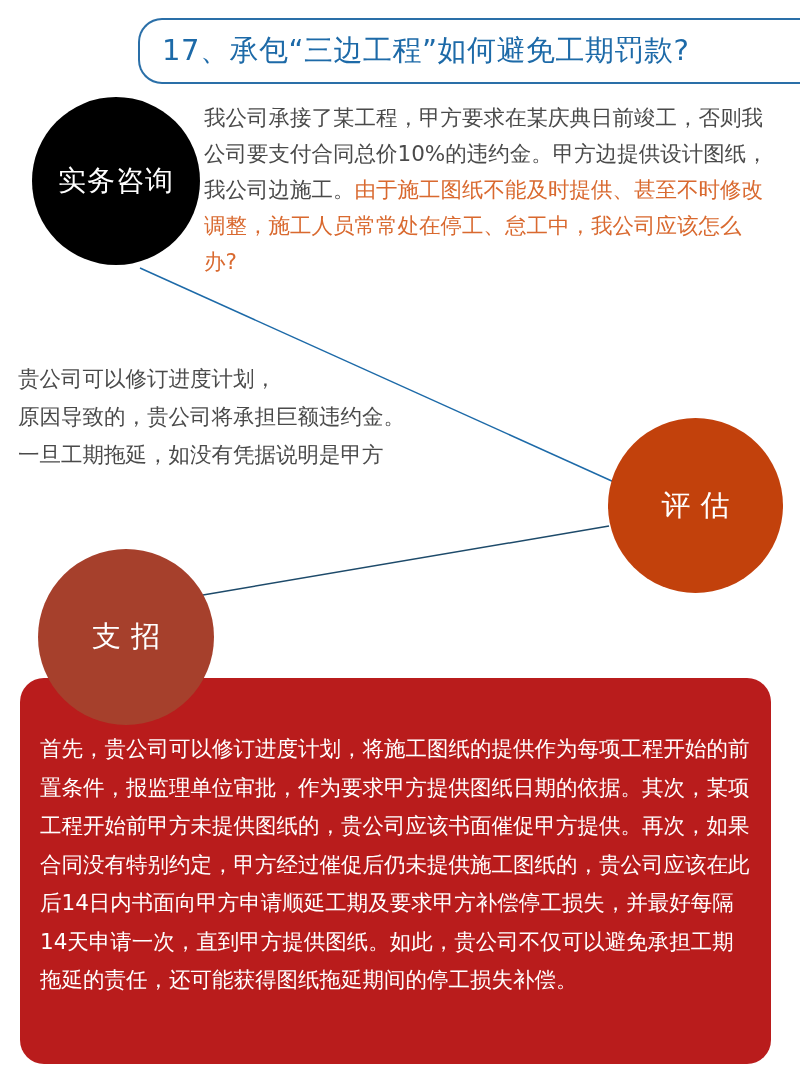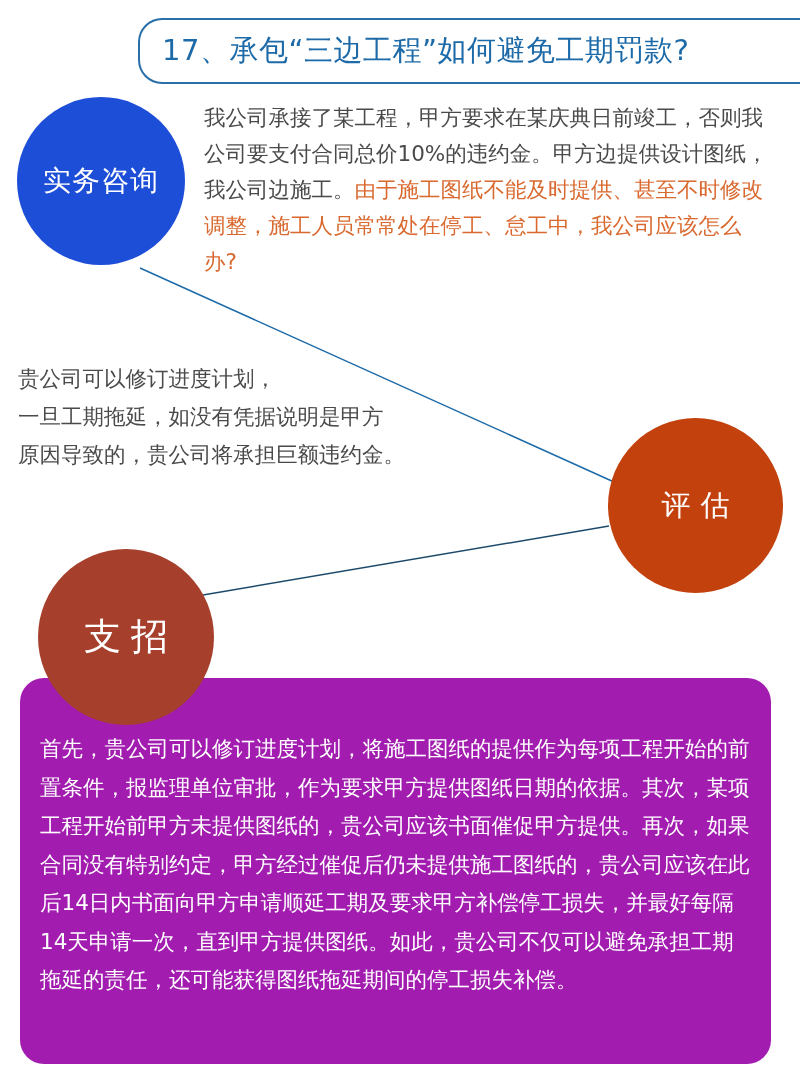--- a/index.html
+++ b/index.html
@@ -16,38 +16,38 @@
     display: flex; align-items: center;
     padding-left: 22px;
     color: #1d6aa8; font-size: 29px; letter-spacing: 0.5px;
     white-space: nowrap;
   }
   .circle {
     position: absolute; border-radius: 50%;
     display: flex; align-items: center; justify-content: center;
     color: #ffffff;
   }
-  .c-consult { left: 17px; top: 97px; width: 168px; height: 168px; background: #1d4ed8; font-size: 28px; letter-spacing: 1px; z-index: 2; }
+  .c-consult { left: 32px; top: 97px; width: 168px; height: 168px; background: #000000; font-size: 28px; letter-spacing: 1px; z-index: 2; }
   .c-assess { left: 608px; top: 418px; width: 175px; height: 175px; background: #c2410c; font-size: 29px; letter-spacing: 10px; z-index: 2; }
-  .c-advice { left: 38px; top: 549px; width: 176px; height: 176px; background: #a6402c; font-size: 37px; letter-spacing: 10px; z-index: 3; }
+  .c-advice { left: 38px; top: 549px; width: 176px; height: 176px; background: #a6402c; font-size: 29px; letter-spacing: 10px; z-index: 3; }
   .c-assess span, .c-advice span { margin-right: -10px; }
   .question {
     position: absolute; left: 204px; top: 100px; width: 570px;
     font-size: 21.5px; line-height: 36px; color: #4a4a4a;
   }
   .question .highlight { color: #d9692f; }
   .assessment {
     position: absolute; left: 18px; top: 360px; width: 460px;
     font-size: 21.5px; line-height: 38px; color: #4a4a4a;
   }
   .assessment div { white-space: nowrap; }
   svg.lines { position: absolute; left: 0; top: 0; z-index: 1; }
   .advice-box {
     position: absolute; left: 20px; top: 678px; width: 751px; height: 386px;
-    background: #a21caf; border-radius: 24px; z-index: 1;
+    background: #b91c1c; border-radius: 24px; z-index: 1;
     box-sizing: border-box; padding: 52px 18px 0 20px;
     color: #ffffff; font-size: 21.5px; line-height: 38.5px;
   }
 </style>
 </head>
 <body>
 
 <div class="title-box">
   <span>17、承包“三边工程”如何避免工期罚款?</span>
 </div>
@@ -60,22 +60,22 @@
 <div class="circle c-consult">
   <span>实务咨询</span>
 </div>
 
 <div class="question">
   <span>我公司承接了某工程，甲方要求在某庆典日前竣工，否则我公司要支付合同总价10%的违约金。甲方边提供设计图纸，我公司边施工。</span><span class="highlight">由于施工图纸不能及时提供、甚至不时修改调整，施工人员常常处在停工、怠工中，我公司应该怎么办?</span>
 </div>
 
 <div class="assessment">
   <div>贵公司可以修订进度计划，</div>
+  <div>原因导致的，贵公司将承担巨额违约金。</div>
   <div>一旦工期拖延，如没有凭据说明是甲方</div>
-  <div>原因导致的，贵公司将承担巨额违约金。</div>
 </div>
 
 <div class="circle c-assess">
   <span>评估</span>
 </div>
 
 <div class="advice-box">
   <div>首先，贵公司可以修订进度计划，将施工图纸的提供作为每项工程开始的前置条件，报监理单位审批，作为要求甲方提供图纸日期的依据。其次，某项工程开始前甲方未提供图纸的，贵公司应该书面催促甲方提供。再次，如果合同没有特别约定，甲方经过催促后仍未提供施工图纸的，贵公司应该在此后14日内书面向甲方申请顺延工期及要求甲方补偿停工损失，并最好每隔14天申请一次，直到甲方提供图纸。如此，贵公司不仅可以避免承担工期拖延的责任，还可能获得图纸拖延期间的停工损失补偿。</div>
 </div>
 

